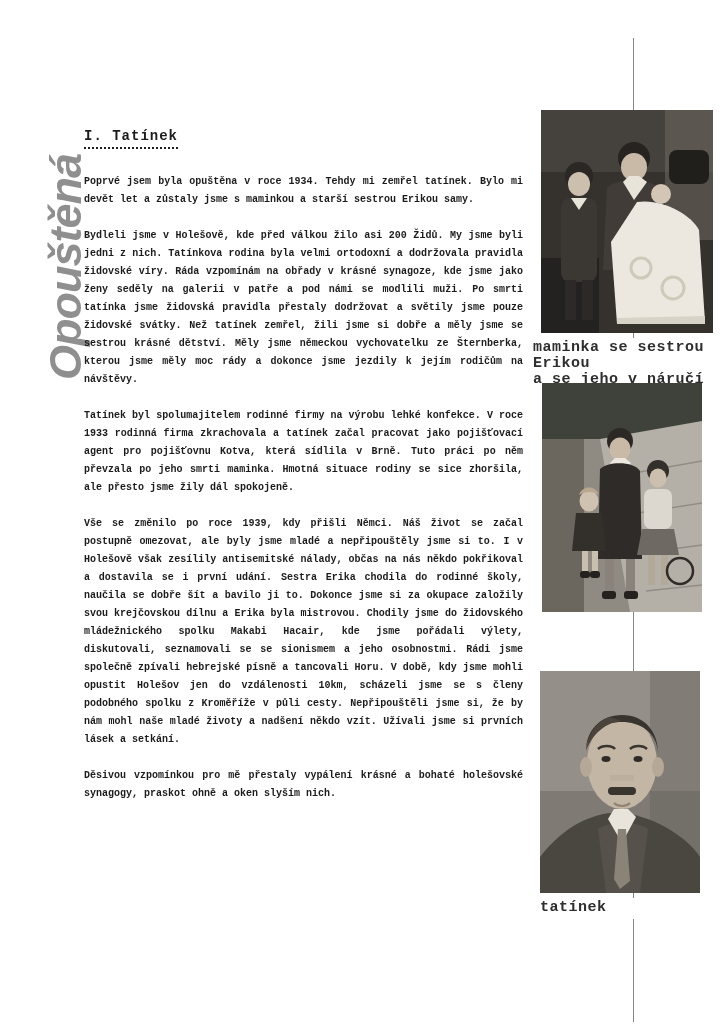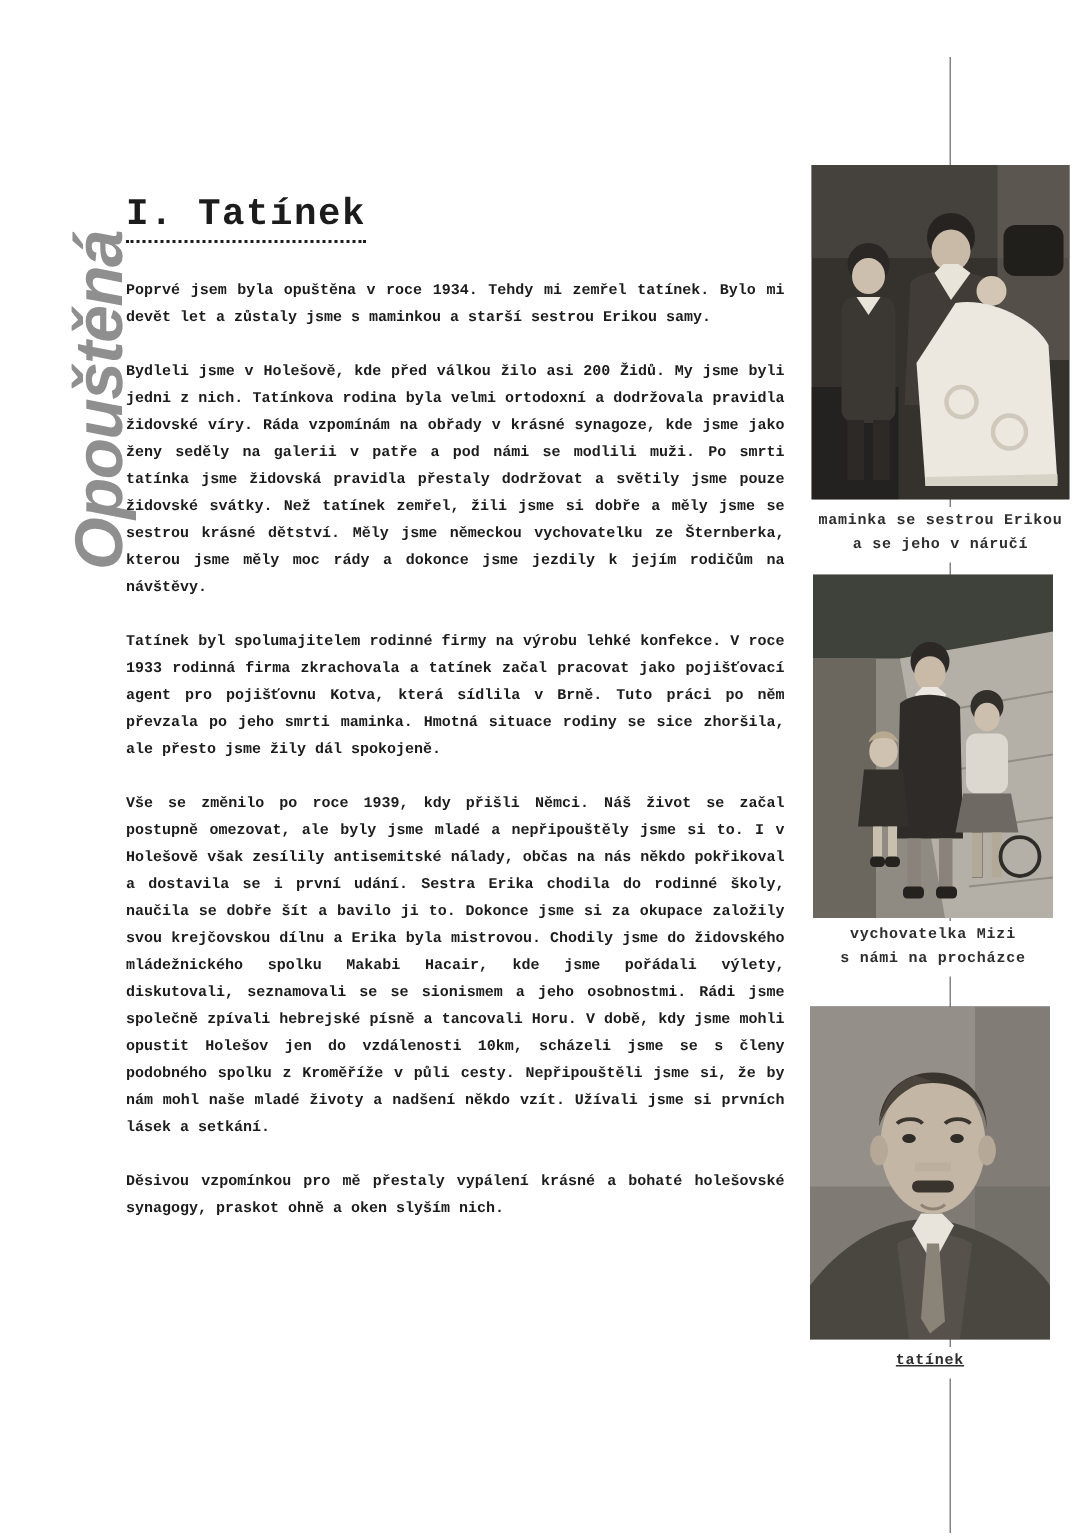--- a/index.html
+++ b/index.html
@@ -34,21 +34,21 @@
     white-space:nowrap;
   }
   
   .article{
     position:absolute;
     left:84px;top:128px;
     width:439px;
   }
   .chapter-heading{
     margin:0 0 24px 0;
-    font-size:25px;
+    font-size:14px;
     font-weight:bold;
     letter-spacing:1px;
   }
   .chapter-heading .ht{
     display:inline-block;
     border-bottom:2px dotted #1c1c1c;
     padding-bottom:3px;
   }
   .para{
     margin:0 0 18px 0;
@@ -67,31 +67,30 @@
     overflow:hidden;
     background:#444;
   }
   .photo svg{display:block;}
   .photo-1{left:541px;top:110px;width:172px;height:223px;}
   .photo-2{left:542px;top:383px;width:160px;height:229px;}
   .photo-3{left:540px;top:671px;width:160px;height:222px;}
   .caption{
     position:absolute;
     background:#ffffff;
-    text-align:center;
-    font-size:10px;
+    font-size:15px;
     line-height:16px;
     font-weight:bold;
     letter-spacing:0.5px;
     color:#2e2e2e;
     padding:2px 0 3px 0;
   }
   .caption-1{left:533px;top:338px;width:188px;}
   .caption-2{left:533px;top:614px;width:178px;}
-  .caption-3{left:540px;top:898px;width:160px;text-decoration:underline;}
+  .caption-3{left:540px;top:898px;width:160px;}
   .caption span{display:block;}
 </style>
 </head>
 <body>
 
 <div class="page">
 
   <div class="vline"></div>
 
   <div class="vertical-title">Opouštěná</div>
@@ -175,24 +174,20 @@
 
       <ellipse cx="47" cy="118" rx="9.5" ry="10.5" fill="#d0c2b0"></ellipse>
       <path d="M37,112 C40,102 54,102 57,112 C52,108 42,108 37,112 Z" fill="#b7a88f"></path>
       <polygon points="34,130 60,130 64,168 30,168" fill="#33302c"></polygon>
       <rect x="40" y="168" width="6" height="22" fill="#c9bfae"></rect>
       <rect x="50" y="168" width="6" height="22" fill="#c9bfae"></rect>
       <rect x="38" y="188" width="10" height="7" rx="3" fill="#24211e"></rect>
       <rect x="48" y="188" width="10" height="7" rx="3" fill="#24211e"></rect>
     </svg>
   </div>
-  <div class="caption caption-2">
-    <span>vychovatelka Mizi</span>
-    <span>s námi na procházce</span>
-  </div>
 
   <div class="photo photo-3">
     <svg width="160" height="222" viewBox="0 0 160 222" xmlns="http://www.w3.org/2000/svg">
       <rect width="160" height="222" fill="#948f88"></rect>
       <rect x="0" y="120" width="160" height="102" fill="#6e6a63" opacity="0.55"></rect>
       <rect x="110" y="0" width="50" height="222" fill="#5f5b55" opacity="0.35"></rect>
 
       <path d="M0,222 L0,186 C26,152 58,140 82,142 C118,146 148,168 160,186 L160,222 Z" fill="#4a4640"></path>
       <path d="M58,158 C70,150 96,150 108,158 L100,222 L66,222 Z" fill="#56524b"></path>
 

